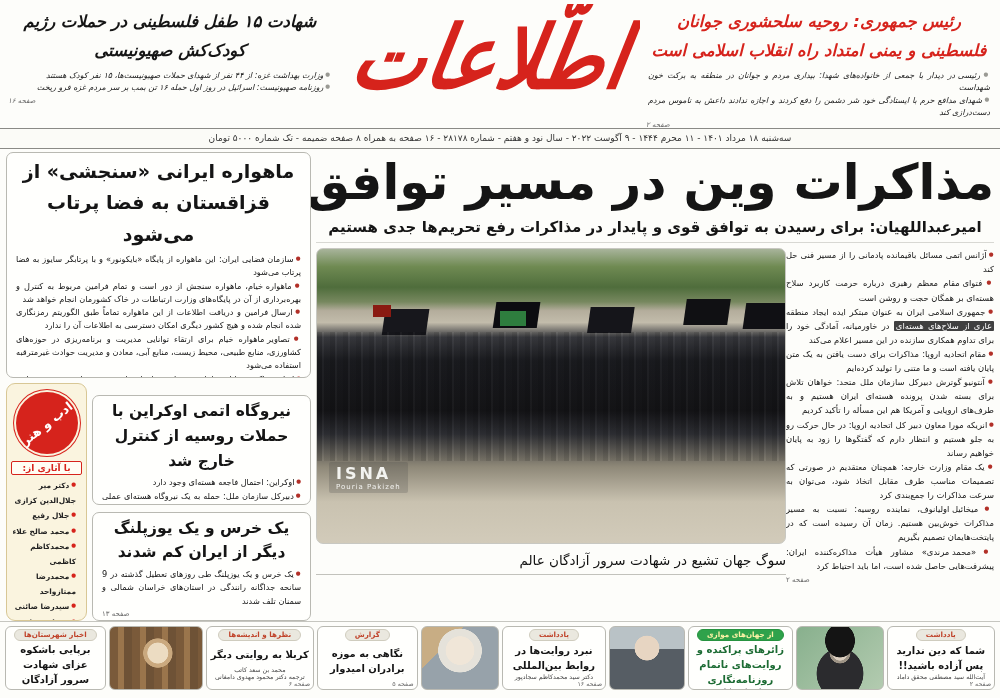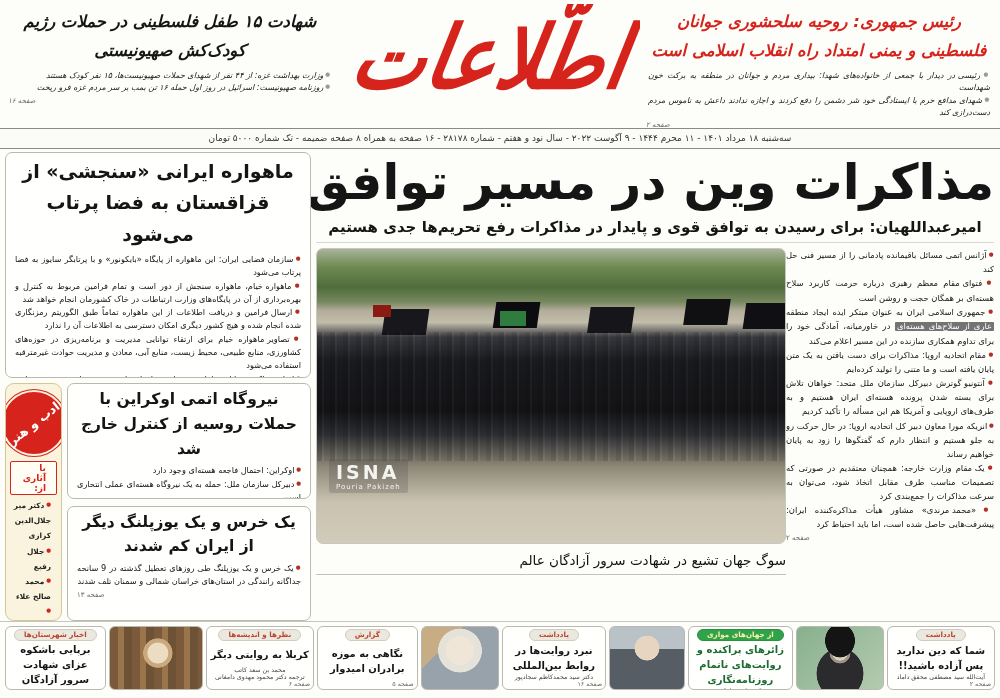--- a/index.html
+++ b/index.html
@@ -38,21 +38,21 @@
   
   .main-row{ display:flex; gap:5px; padding:3px 6px 0; height:472px; }
   .main-right{ width:678px; display:flex; flex-direction:column; }
   .lead-h1{ font-size:49px; font-weight:bold; text-align:center; letter-spacing:-1px; white-space:nowrap; line-height:1.25; }
   .lead-sub{ font-size:15px; font-weight:bold; text-align:center; margin:5px 0 6px; }
   .content-row{ display:flex; flex:1; border-top:1px solid #d8d8d3; padding-top:5px; overflow:hidden; }
   .lead-col{ width:208px; font-size:8.4px; line-height:1.68; text-align:justify; overflow:hidden; display:flex; flex-direction:column; }
   ul.dotlist{ list-style:none; }
   ul.dotlist li::before, li.dotitem::before{ content:"● "; color:#b23028; font-size:5.5px; vertical-align:2px; }
   li.dotitem{ list-style:none; }
-  .hl{ background:#737373; color:#fff; padding:0 2px; border-radius:1px;font-family:Liberation Serif, serif; }
+  .hl{ background:#404040; color:#fff; padding:0 2px; border-radius:1px; }
   .photo-col{ flex:1; display:flex; flex-direction:column; }
   .photo{
     height:296px; border-radius:7px; position:relative; overflow:hidden; border:1px solid #c8c8c2;
     background:
       linear-gradient(180deg,
         #a8b49b 0%, #6f8a52 6%, #4f6d3c 13%, #77885f 18%,
         #b4ad9c 21%, #c2bcab 25%, #3a3b40 30%, #1b1c20 38%,
         #141417 55%, #2f3035 63%, #8e8878 74%, #c9c2b0 86%, #d2cbba 100%);
   }
   .photo::after{
@@ -60,32 +60,32 @@
     background:repeating-linear-gradient(90deg, rgba(0,0,0,.28) 0 5px, rgba(255,255,255,.05) 5px 7px, rgba(0,0,0,.12) 7px 13px);
     opacity:.55;
   }
   .flag{ position:absolute; }
   .flag.black1{ top:17%; right:12%; width:44px; height:26px; background:#101013; transform:skewX(-8deg);
     box-shadow:-95px 8px 0 #15151a, -190px 3px 0 #0c0c10, -300px 10px 0 #17171c, 60px 4px 0 #101014; }
   .flag.green1{ top:21%; left:39%; width:26px; height:15px; background:#2e7d3e; }
   .flag.red1{ top:19%; left:12%; width:18px; height:12px; background:#8a1a12; }
   .credit{ position:absolute; bottom:17%; left:12px; direction:ltr; text-align:left; color:#f3f3f0;
     background:rgba(70,70,70,.22); padding:2px 7px; border-radius:2px; z-index:2; }
-  .credit .ag{ font-size:19px; font-weight:bold; letter-spacing:3px; }
+  .credit .ag{ font-size:16px; font-weight:bold; letter-spacing:3px; }
   .credit .nm{ font-size:7px; letter-spacing:1px; }
   .caption{ font-size:13.5px; color:#111; padding:8px 0 6px; border-bottom:1px solid #c2c2bc; }
   
   .main-left{ width:306px; display:flex; flex-direction:column; gap:5px; }
   .box{ border:1px solid #b9b9b2; border-radius:7px; background:#fffffd; padding:3px 9px 4px; overflow:hidden; }
   .box h2{ font-size:19px; font-weight:bold; text-align:center; line-height:1.65; }
   .box h3{ font-size:15.5px; font-weight:bold; text-align:center; line-height:1.6; }
   .box .body{ font-size:8.2px; line-height:1.62; text-align:justify; margin-top:3px; }
   .sat-box{ height:226px; }
   .left-row{ display:flex; gap:5px; flex:1; overflow:hidden; }
-  .news-col{ width:244px; display:flex; flex-direction:column; gap:7px; }
+  .news-col{ width:219px; display:flex; flex-direction:column; gap:7px;margin-top:12px; }
   .news-col .box{ flex:1; }
   
   .adab{ flex:1; background:#faf4df; border:1px solid #d8c795; border-radius:9px;
     display:flex; flex-direction:column; align-items:center; padding:8px 4px 5px; overflow:hidden; }
   .adab-logo{ width:62px; height:62px; border-radius:50%; background:#d6231c; color:#fff;
     display:flex; align-items:center; justify-content:center; flex:0 0 auto;
     box-shadow:0 0 0 2px #faf4df, 0 0 0 3px #d6231c; }
   .adab-logo span{ transform:rotate(-38deg); font-size:12.5px; font-weight:bold; white-space:nowrap; }
   .adab-intro{ border:1px solid #d6231c; color:#d6231c; background:#fffdf4; font-size:9px; font-weight:bold;
     padding:1px 10px; margin:7px 0 3px; border-radius:2px; }
@@ -157,20 +157,21 @@
           <ul class="dotlist">
               <li>آژانس اتمی مسائل باقیمانده پادمانی را از مسیر فنی حل کند</li>
               <li>فتوای مقام معظم رهبری درباره حرمت کاربرد سلاح هسته‌ای بر همگان حجت و روشن است</li>
             </ul>
           <li class="dotitem"><span>جمهوری اسلامی ایران به عنوان مبتکر ایده ایجاد منطقه </span><span class="hl">عاری از سلاح‌های هسته‌ای</span><span> در خاورمیانه، آمادگی خود را برای تداوم همکاری سازنده در این مسیر اعلام می‌کند</span></li>
           <ul class="dotlist">
               <li>مقام اتحادیه اروپا: مذاکرات برای دست یافتن به یک متن پایان یافته است و ما متنی را تولید کرده‌ایم</li>
               <li>آنتونیو گوترش دبیرکل سازمان ملل متحد: خواهان تلاش برای بسته شدن پرونده هسته‌ای ایران هستیم و به طرف‌های اروپایی و آمریکا هم این مسأله را تأکید کردیم</li>
               <li>انریکه مورا معاون دبیر کل اتحادیه اروپا: در حال حرکت رو به جلو هستیم و انتظار دارم که گفتگوها را زود به پایان خواهیم رساند</li>
               <li>یک مقام وزارت خارجه: همچنان معتقدیم در صورتی که تصمیمات مناسب طرف مقابل اتخاذ شود، می‌توان به سرعت مذاکرات را جمع‌بندی کرد</li>
+              <li>میخائیل اولیانوف، نماینده روسیه: نسبت به مسیر مذاکرات خوش‌بین هستیم. زمان آن رسیده است که در پایتخت‌هایمان تصمیم بگیریم</li>
               <li>«محمد مرندی» مشاور هیأت مذاکره‌کننده ایران: پیشرفت‌هایی حاصل شده است، اما باید احتیاط کرد</li>
             </ul>
           <div class="page-ref">صفحه ۲</div>
         </div>
 
         <div class="photo-col">
           <div class="photo">
             <div class="flag black1"></div>
             <div class="flag green1"></div>
             <div class="flag red1"></div>

